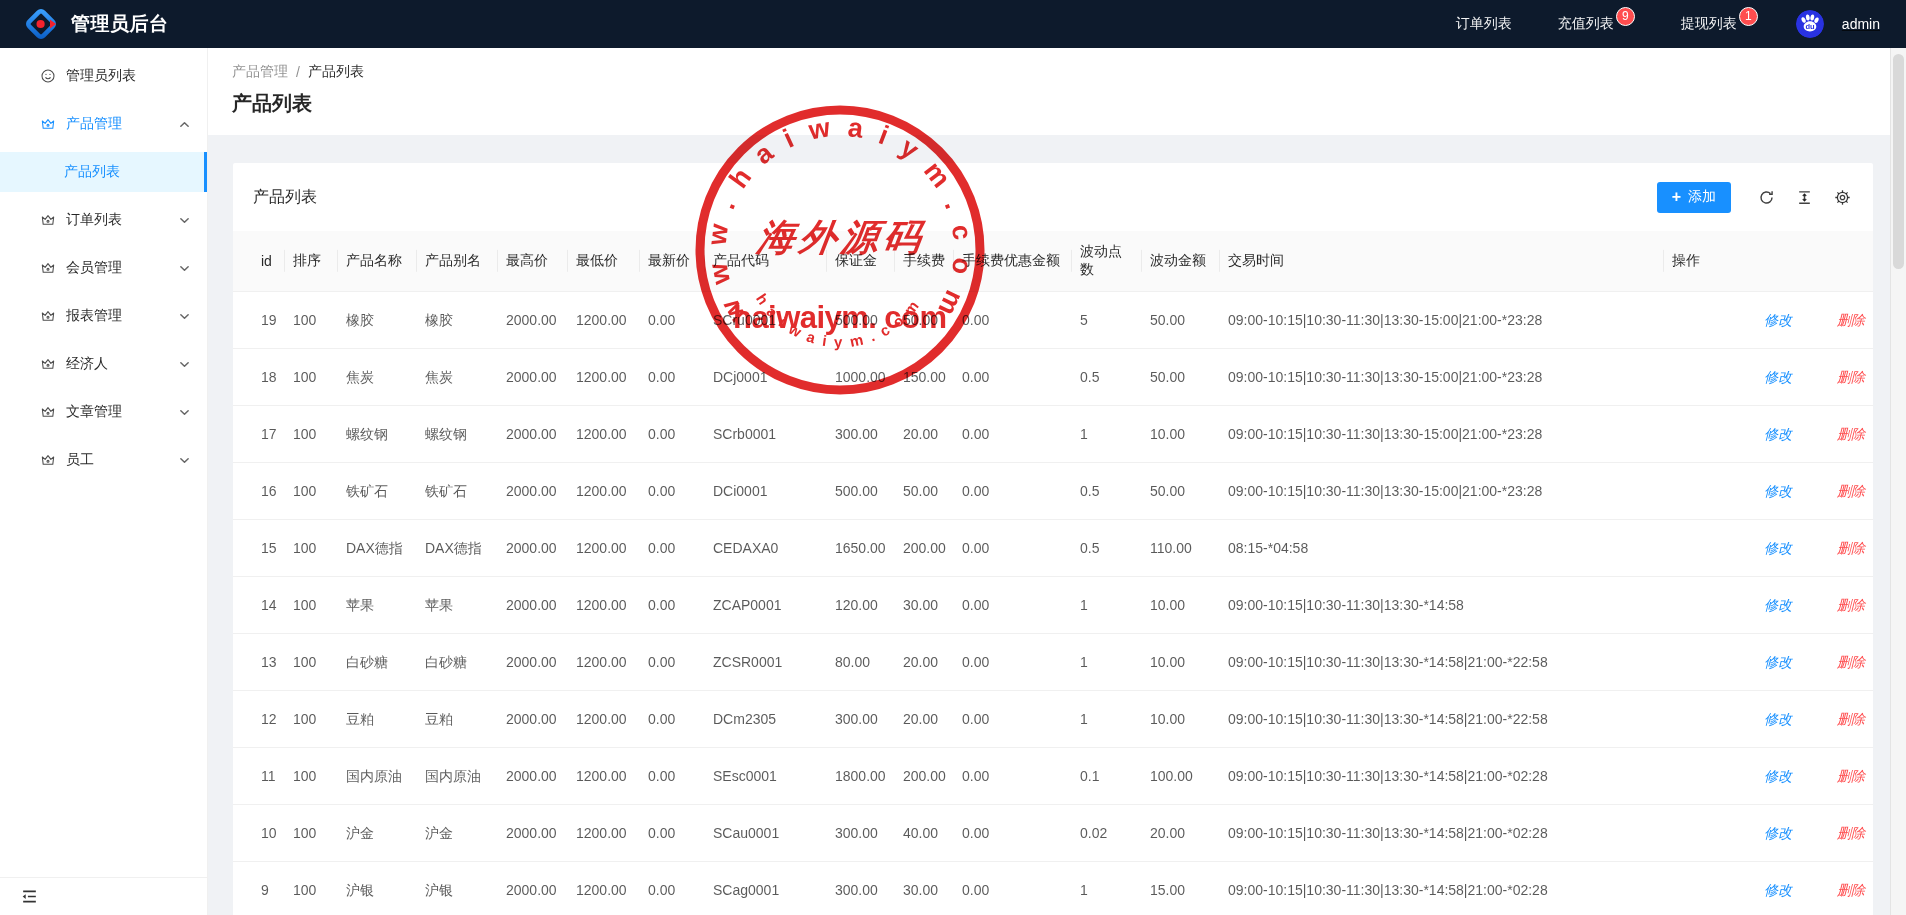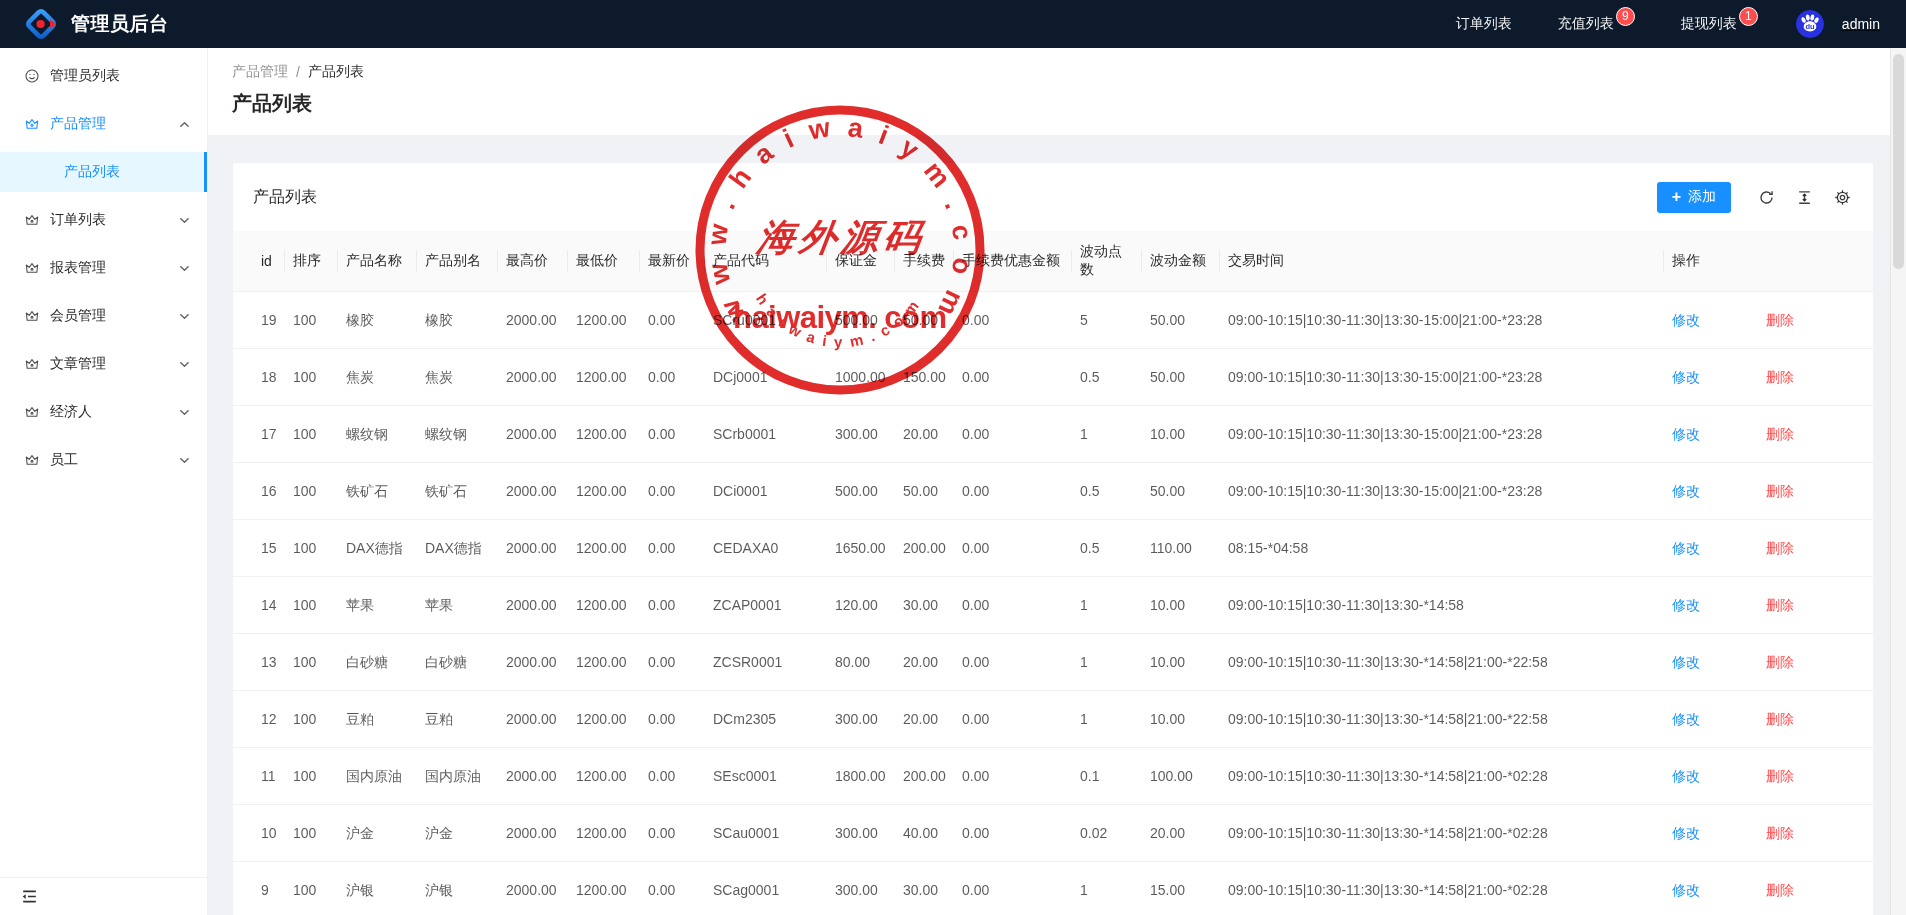--- a/index.html
+++ b/index.html
@@ -17,21 +17,21 @@
     min-width:19px; height:19px; line-height:16px; font-size:12px; text-align:center;
     padding:0 4px; display:inline-block; margin:-8px 0 0 2px;}
   .userbox{ display:flex; align-items:center; margin-left:38px; cursor:pointer;text-decoration:underline;}
   .avatar{ width:28px; height:28px; border-radius:50%; overflow:hidden; flex:0 0 auto;}
   .username{ color:#fff; margin-left:18px;}
   
   .sidebar{ position:absolute; left:0; top:48px; width:208px; bottom:0; background:#fff;
     border-right:1px solid #f0f0f0; z-index:60; display:flex; flex-direction:column;}
   .menu{ padding-top:4px; flex:1 1 auto; overflow:hidden;}
   .menu-item{ height:40px; margin:4px 0 8px; display:flex; align-items:center;
-    padding-left:24px; position:relative; color:rgba(0,0,0,.85); cursor:pointer;}
+    padding-left:40px; position:relative; color:rgba(0,0,0,.85); cursor:pointer;}
   .menu-item .mi-icon{ width:16px; height:16px; display:flex; color:rgba(0,0,0,.7);}
   .menu-item .mi-label{ margin-left:10px;}
   .menu-item.active, .menu-item.active .mi-icon{ color:#1890ff;}
   .chev{ position:absolute; right:17px; width:11px; height:11px; color:rgba(0,0,0,.6); display:flex;}
   .chev.up{ transform:rotate(180deg);}
   .sub-item{ height:40px; margin:4px 0 8px; display:flex; align-items:center;
     padding-left:64px; position:relative; cursor:pointer; color:rgba(0,0,0,.85);}
   .sub-item.selected{ background:#e6f7ff; color:#1890ff;}
   .sub-item.selected::after{ content:""; position:absolute; right:0; top:0; bottom:0; width:3px; background:#1890ff;}
   .side-footer{ flex:0 0 38px; border-top:1px solid #f0f0f0; display:flex; align-items:center; padding-left:20px;}
@@ -57,21 +57,21 @@
   
   table{ width:100%; border-collapse:collapse; table-layout:fixed;}
   th{ background:#fafafa; color:rgba(0,0,0,.85); font-weight:500; text-align:left;
     padding:12px 8px; border-bottom:1px solid #f0f0f0; position:relative; font-size:14px;}
   th:not(:last-child)::after{ content:""; position:absolute; right:0; top:50%;
     transform:translateY(-50%); width:1px; height:1.6em; background:rgba(0,0,0,.06);}
   th.first, td.first{ padding-left:28px;}
   th.op-col{ text-align:left;}
   td{ padding:17px 8px; border-bottom:1px solid #f0f0f0; color:rgba(0,0,0,.65);
     white-space:nowrap; overflow:hidden; line-height:22px;}
-  .ops{ display:flex; justify-content:flex-start; gap:66px;}
+  .ops{ display:flex; justify-content:flex-end; gap:45px;font-style:italic;}
   .link-edit{ color:#1890ff; cursor:pointer; text-decoration:none;}
   .link-del{ color:#ff4d4f; cursor:pointer; text-decoration:none;}
   
   .stamp{ position:absolute; left:690px; top:100px; width:300px; height:300px; z-index:90;
     pointer-events:none; mix-blend-mode:multiply; opacity:.95;}
   
   .scrollbar{ position:absolute; right:0; top:48px; width:16px; bottom:0; background:#f5f5f5;
     border-left:1px solid #e4e4e4; z-index:95;}
   .scroll-thumb{ position:absolute; left:2px; width:11px; top:6px; height:215px;
     background:#d9d9d9; border-radius:6px; cursor:pointer;}
@@ -169,63 +169,63 @@
           </svg>
         </span>
       </div>
       <div class="menu-item">
         <span class="mi-icon">
           <svg viewBox="0 0 24 24" fill="none" stroke="currentColor" stroke-width="1.6">
             <path d="M3.5 7.5l4.2 3.6L12 5.4l4.3 5.7 4.2-3.6-1.3 11H4.8z" stroke-linejoin="round"></path>
             <circle cx="12" cy="13.8" r="1.5"></circle>
           </svg>
         </span>
+        <span class="mi-label">会员管理</span>
+        <span class="chev">
+          <svg viewBox="0 0 12 12" fill="none" stroke="currentColor" stroke-width="1.6">
+            <path d="M2 4l4 4 4-4" stroke-linecap="round" stroke-linejoin="round"></path>
+          </svg>
+        </span>
+      </div>
+      <div class="menu-item">
+        <span class="mi-icon">
+          <svg viewBox="0 0 24 24" fill="none" stroke="currentColor" stroke-width="1.6">
+            <path d="M3.5 7.5l4.2 3.6L12 5.4l4.3 5.7 4.2-3.6-1.3 11H4.8z" stroke-linejoin="round"></path>
+            <circle cx="12" cy="13.8" r="1.5"></circle>
+          </svg>
+        </span>
         <span class="mi-label">报表管理</span>
         <span class="chev">
           <svg viewBox="0 0 12 12" fill="none" stroke="currentColor" stroke-width="1.6">
             <path d="M2 4l4 4 4-4" stroke-linecap="round" stroke-linejoin="round"></path>
           </svg>
         </span>
       </div>
       <div class="menu-item">
         <span class="mi-icon">
           <svg viewBox="0 0 24 24" fill="none" stroke="currentColor" stroke-width="1.6">
             <path d="M3.5 7.5l4.2 3.6L12 5.4l4.3 5.7 4.2-3.6-1.3 11H4.8z" stroke-linejoin="round"></path>
             <circle cx="12" cy="13.8" r="1.5"></circle>
           </svg>
         </span>
-        <span class="mi-label">会员管理</span>
+        <span class="mi-label">经济人</span>
         <span class="chev">
           <svg viewBox="0 0 12 12" fill="none" stroke="currentColor" stroke-width="1.6">
             <path d="M2 4l4 4 4-4" stroke-linecap="round" stroke-linejoin="round"></path>
           </svg>
         </span>
       </div>
       <div class="menu-item">
         <span class="mi-icon">
           <svg viewBox="0 0 24 24" fill="none" stroke="currentColor" stroke-width="1.6">
             <path d="M3.5 7.5l4.2 3.6L12 5.4l4.3 5.7 4.2-3.6-1.3 11H4.8z" stroke-linejoin="round"></path>
             <circle cx="12" cy="13.8" r="1.5"></circle>
           </svg>
         </span>
         <span class="mi-label">文章管理</span>
-        <span class="chev">
-          <svg viewBox="0 0 12 12" fill="none" stroke="currentColor" stroke-width="1.6">
-            <path d="M2 4l4 4 4-4" stroke-linecap="round" stroke-linejoin="round"></path>
-          </svg>
-        </span>
-      </div>
-      <div class="menu-item">
-        <span class="mi-icon">
-          <svg viewBox="0 0 24 24" fill="none" stroke="currentColor" stroke-width="1.6">
-            <path d="M3.5 7.5l4.2 3.6L12 5.4l4.3 5.7 4.2-3.6-1.3 11H4.8z" stroke-linejoin="round"></path>
-            <circle cx="12" cy="13.8" r="1.5"></circle>
-          </svg>
-        </span>
-        <span class="mi-label">经济人</span>
         <span class="chev">
           <svg viewBox="0 0 12 12" fill="none" stroke="currentColor" stroke-width="1.6">
             <path d="M2 4l4 4 4-4" stroke-linecap="round" stroke-linejoin="round"></path>
           </svg>
         </span>
       </div>
       <div class="menu-item">
         <span class="mi-icon">
           <svg viewBox="0 0 24 24" fill="none" stroke="currentColor" stroke-width="1.6">
             <path d="M3.5 7.5l4.2 3.6L12 5.4l4.3 5.7 4.2-3.6-1.3 11H4.8z" stroke-linejoin="round"></path>

